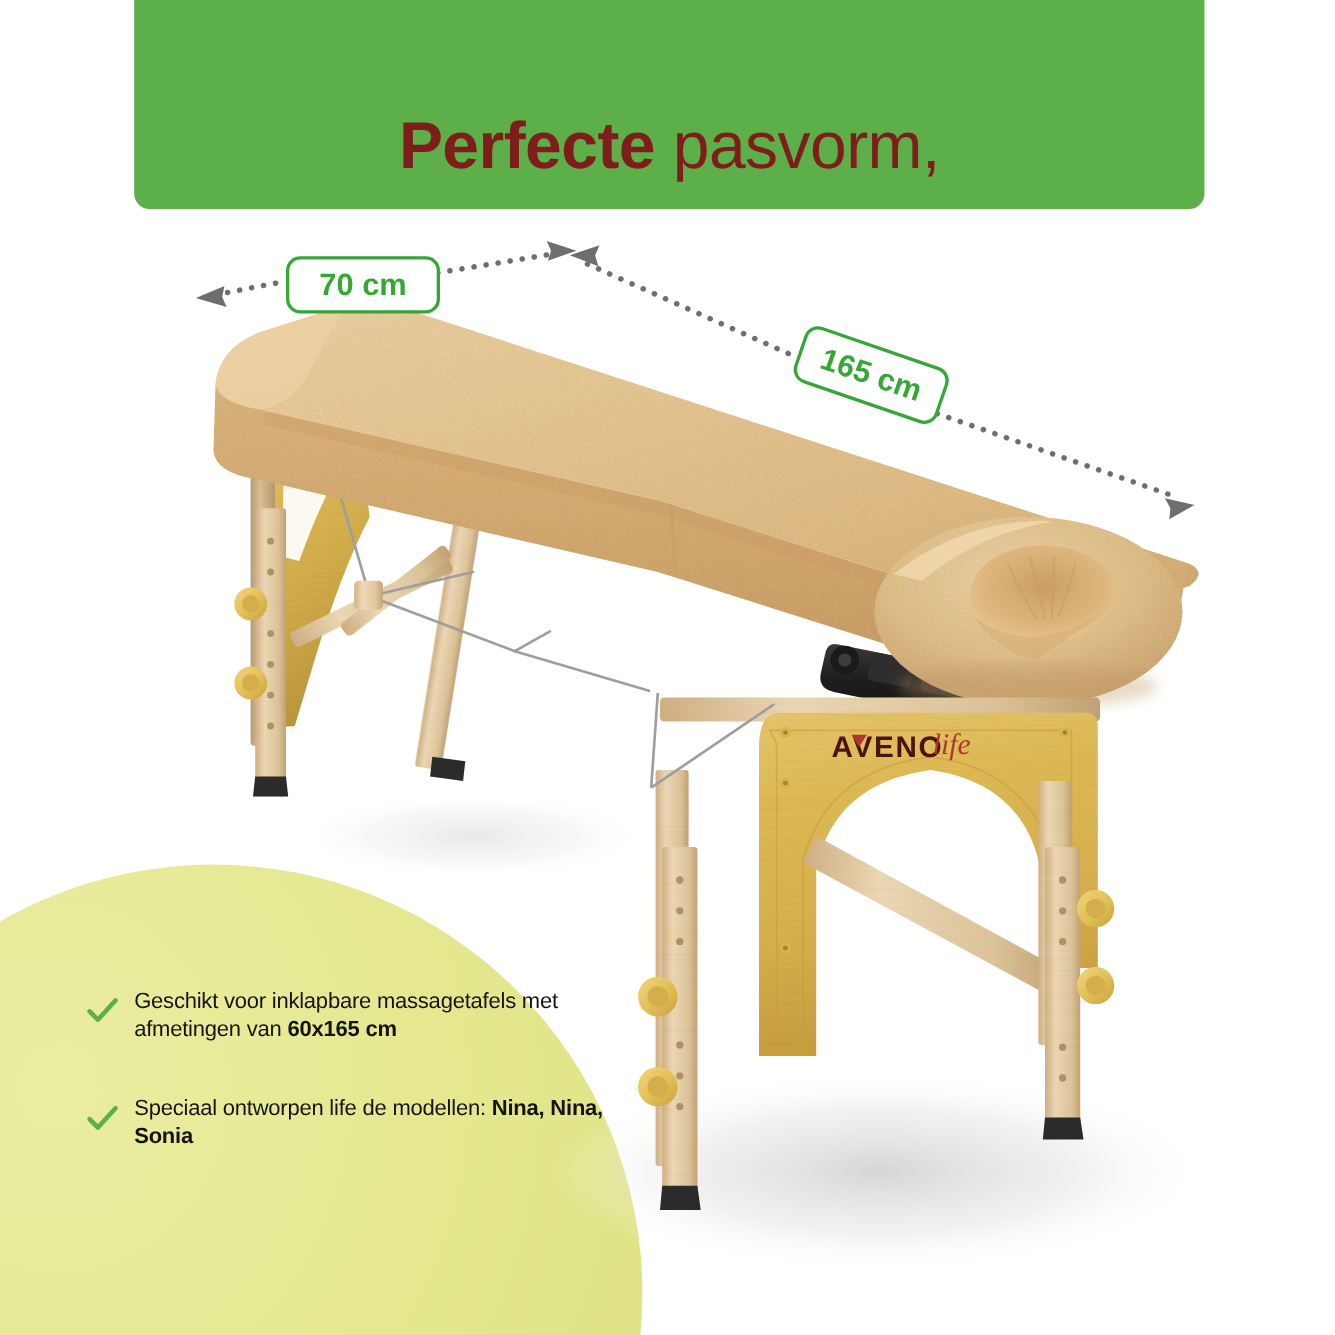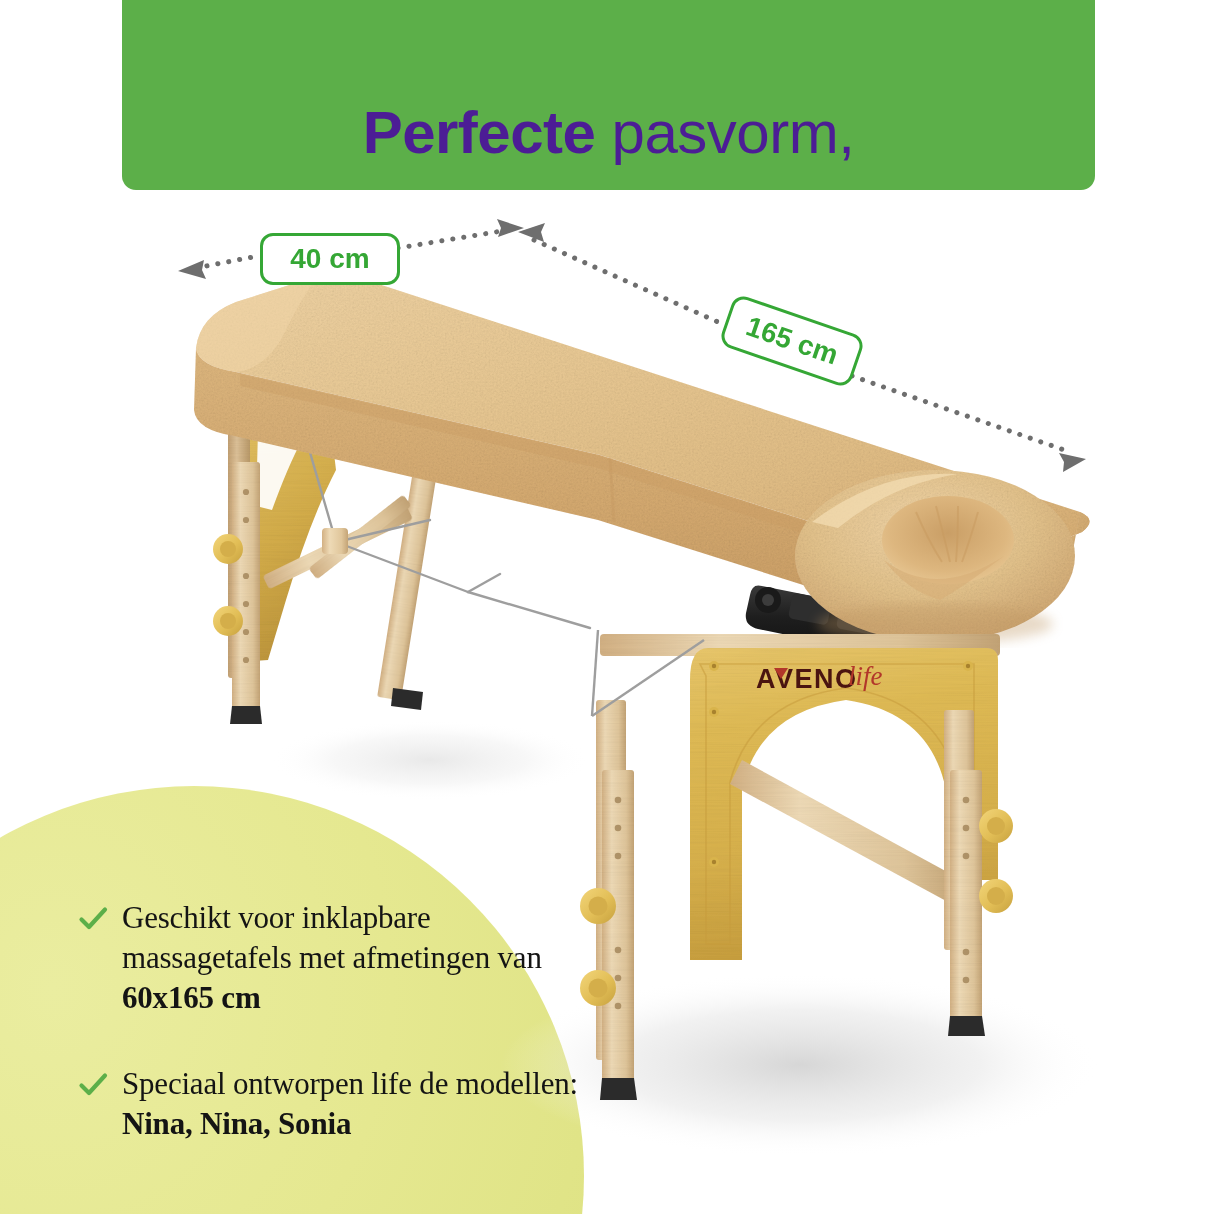--- a/index.html
+++ b/index.html
@@ -29,21 +29,21 @@
     height: 218px;
     background: #5CAF49;
     border-radius: 14px;
     display: flex;
     align-items: flex-end;
     justify-content: center;
     padding-bottom: 26px;
     box-sizing: border-box;
   }
   .banner-text {
-    color: #4c1d95;
+    color: #7f1d1d;
     text-align: right;
     font-size: 60px;
     line-height: 1.04;
     letter-spacing: -0.5px;
     font-weight: 400;
     max-width: 900px;
   }
   .banner-text .b { font-weight: 700; }
 
   
@@ -73,24 +73,23 @@
   .check-icon {
     flex: 0 0 auto;
     width: 30px;
     height: 30px;
     margin-right: 14px;
     margin-top: 6px;
   }
   .check-icon svg { display: block; }
   .bullet-text {
     color: #141414;
-    font-size: 31px;
+    font-size: 20px;
     line-height: 1.29;
     letter-spacing: -0.2px;
-    font-family: Liberation Serif, serif;
   }
   .bullet-text .b { font-weight: 700; }
 
   
   .dim-label {
     position: absolute;
     background: #ffffff;
     border: 3px solid #35A735;
     border-radius: 13px;
     color: #35A735;
@@ -460,21 +459,21 @@
     </g>
 
     <g fill="#6E6E6E">
       <path d="M178,271 l26,-11 l-2,10 l4,9 Z"></path>
       <path d="M524,228 l-26,9 l3,-9 l-4,-9 Z"></path>
       <path d="M518,232 l26,10 l-3,-10 l4,-9 Z"></path>
       <path d="M1086,459 l-27,-6 l5,9 l-1,10 Z"></path>
     </g>
   </svg>
 
-  <div class="dim-label" id="dim-60">40 cm</div>
+  <div class="dim-label" id="dim-60">70 cm</div>
 
   <div class="dim-label" id="dim-165">165 cm</div>
 
   <div class="banner">
     <div class="banner-text">
       <span class="b">Perfecte</span><span> pasvorm,</span><br>
     </div>
   </div>
 
   <div class="bullets">

